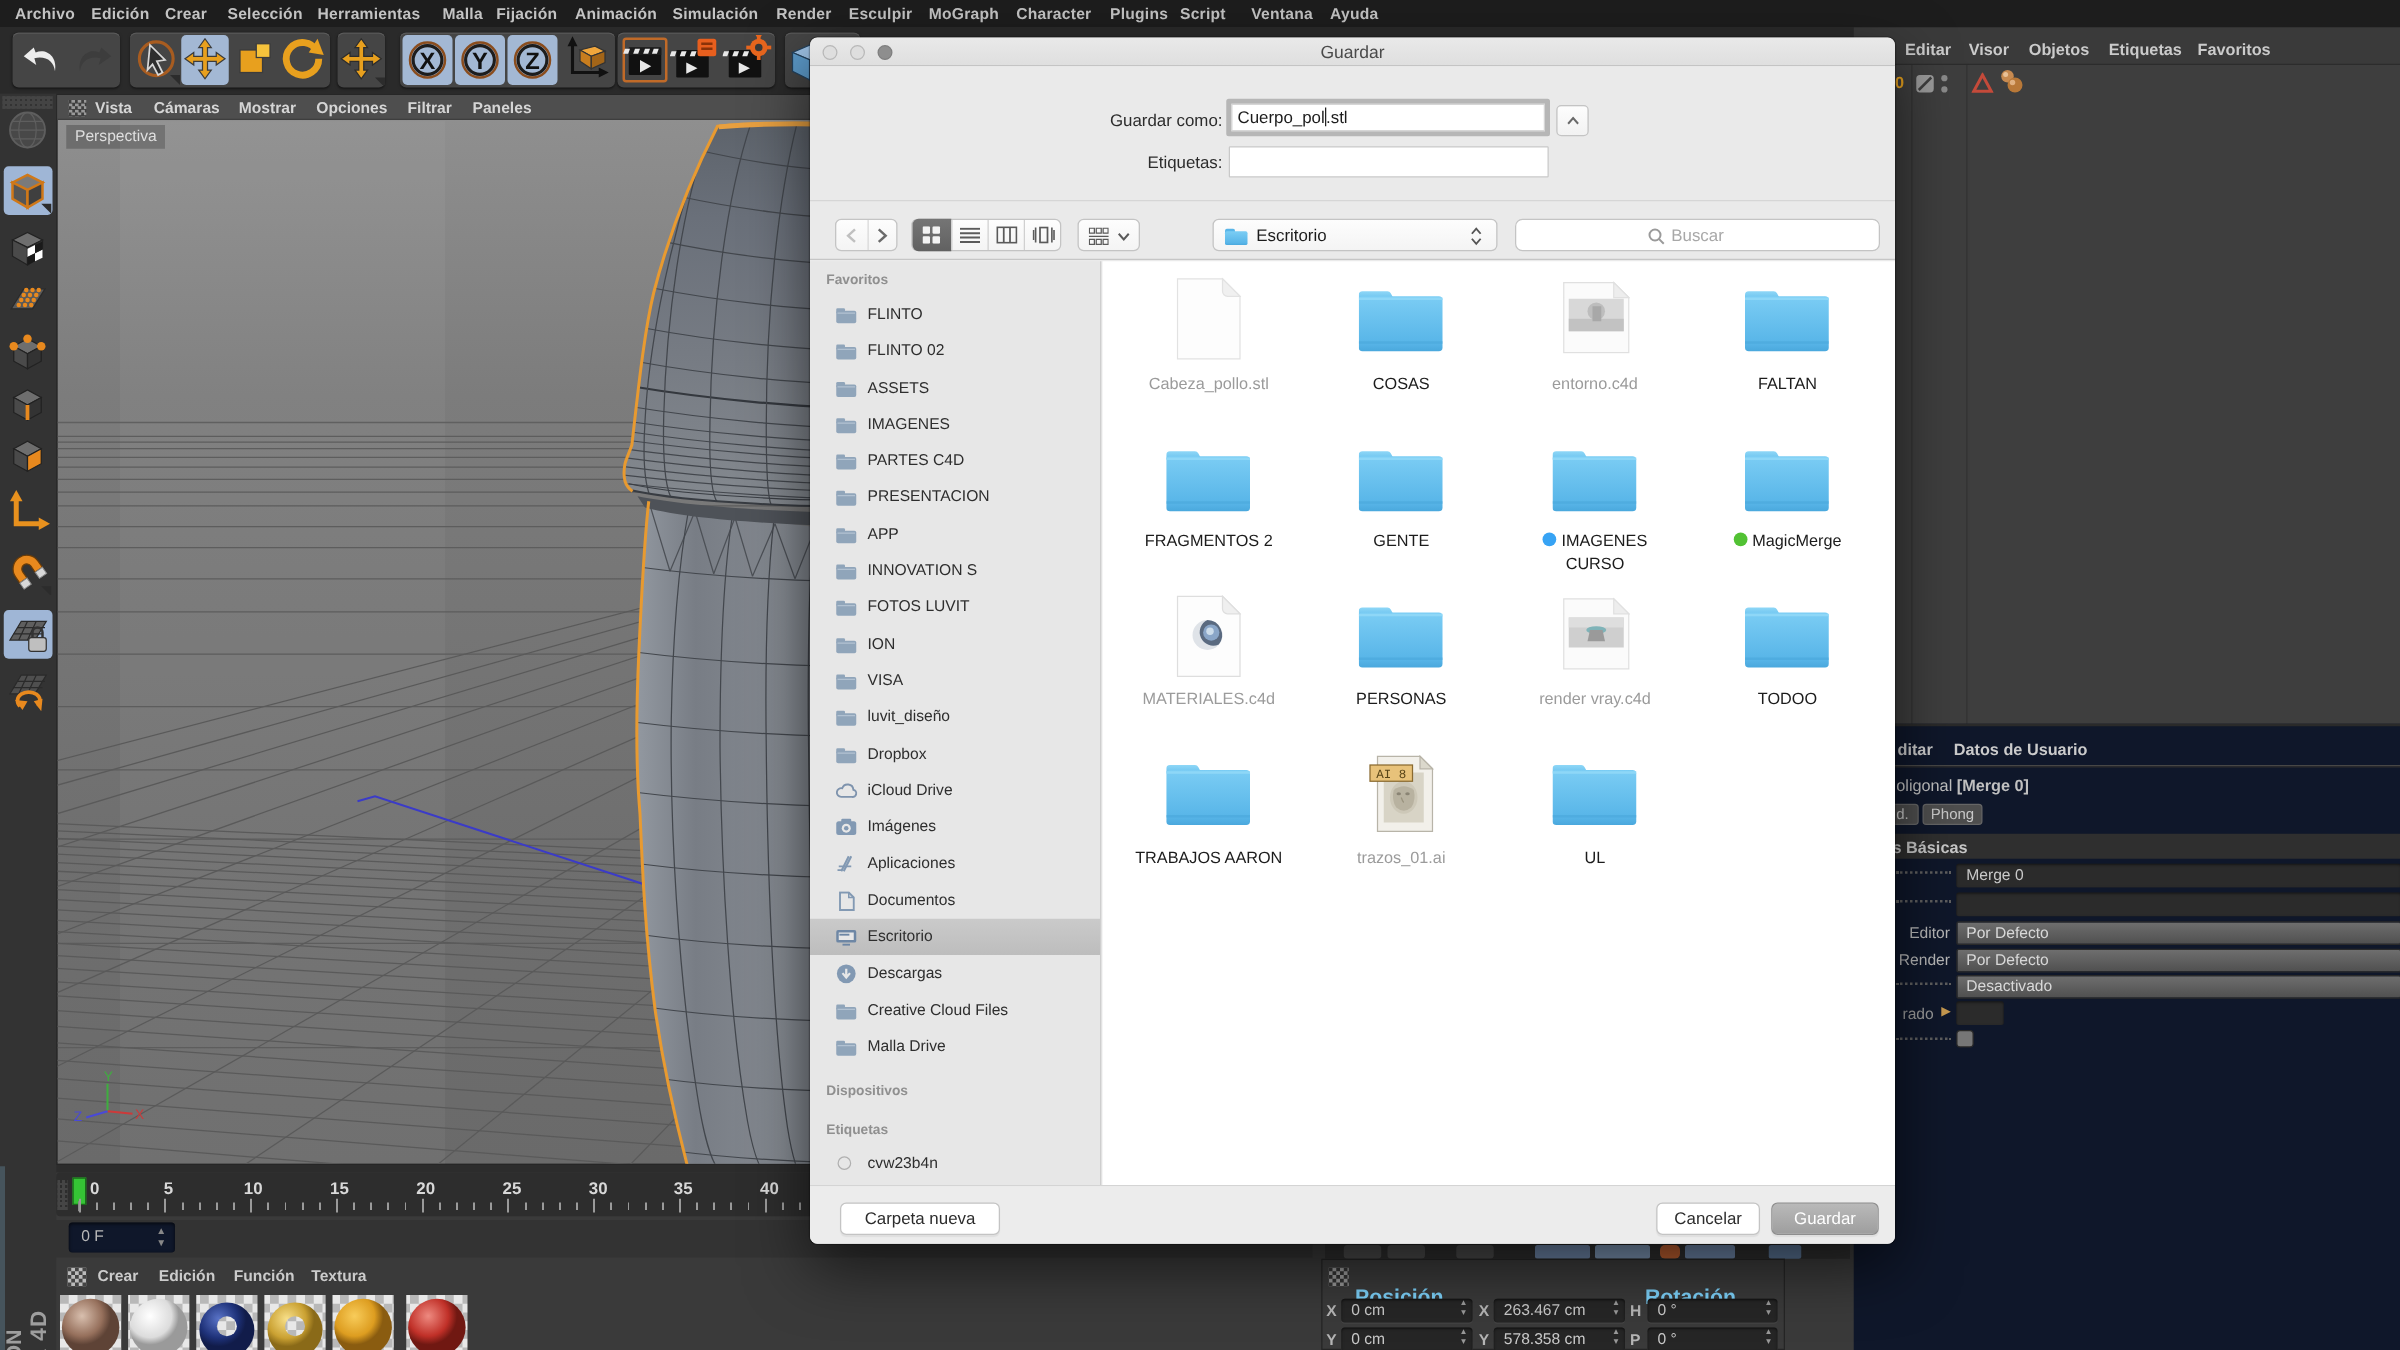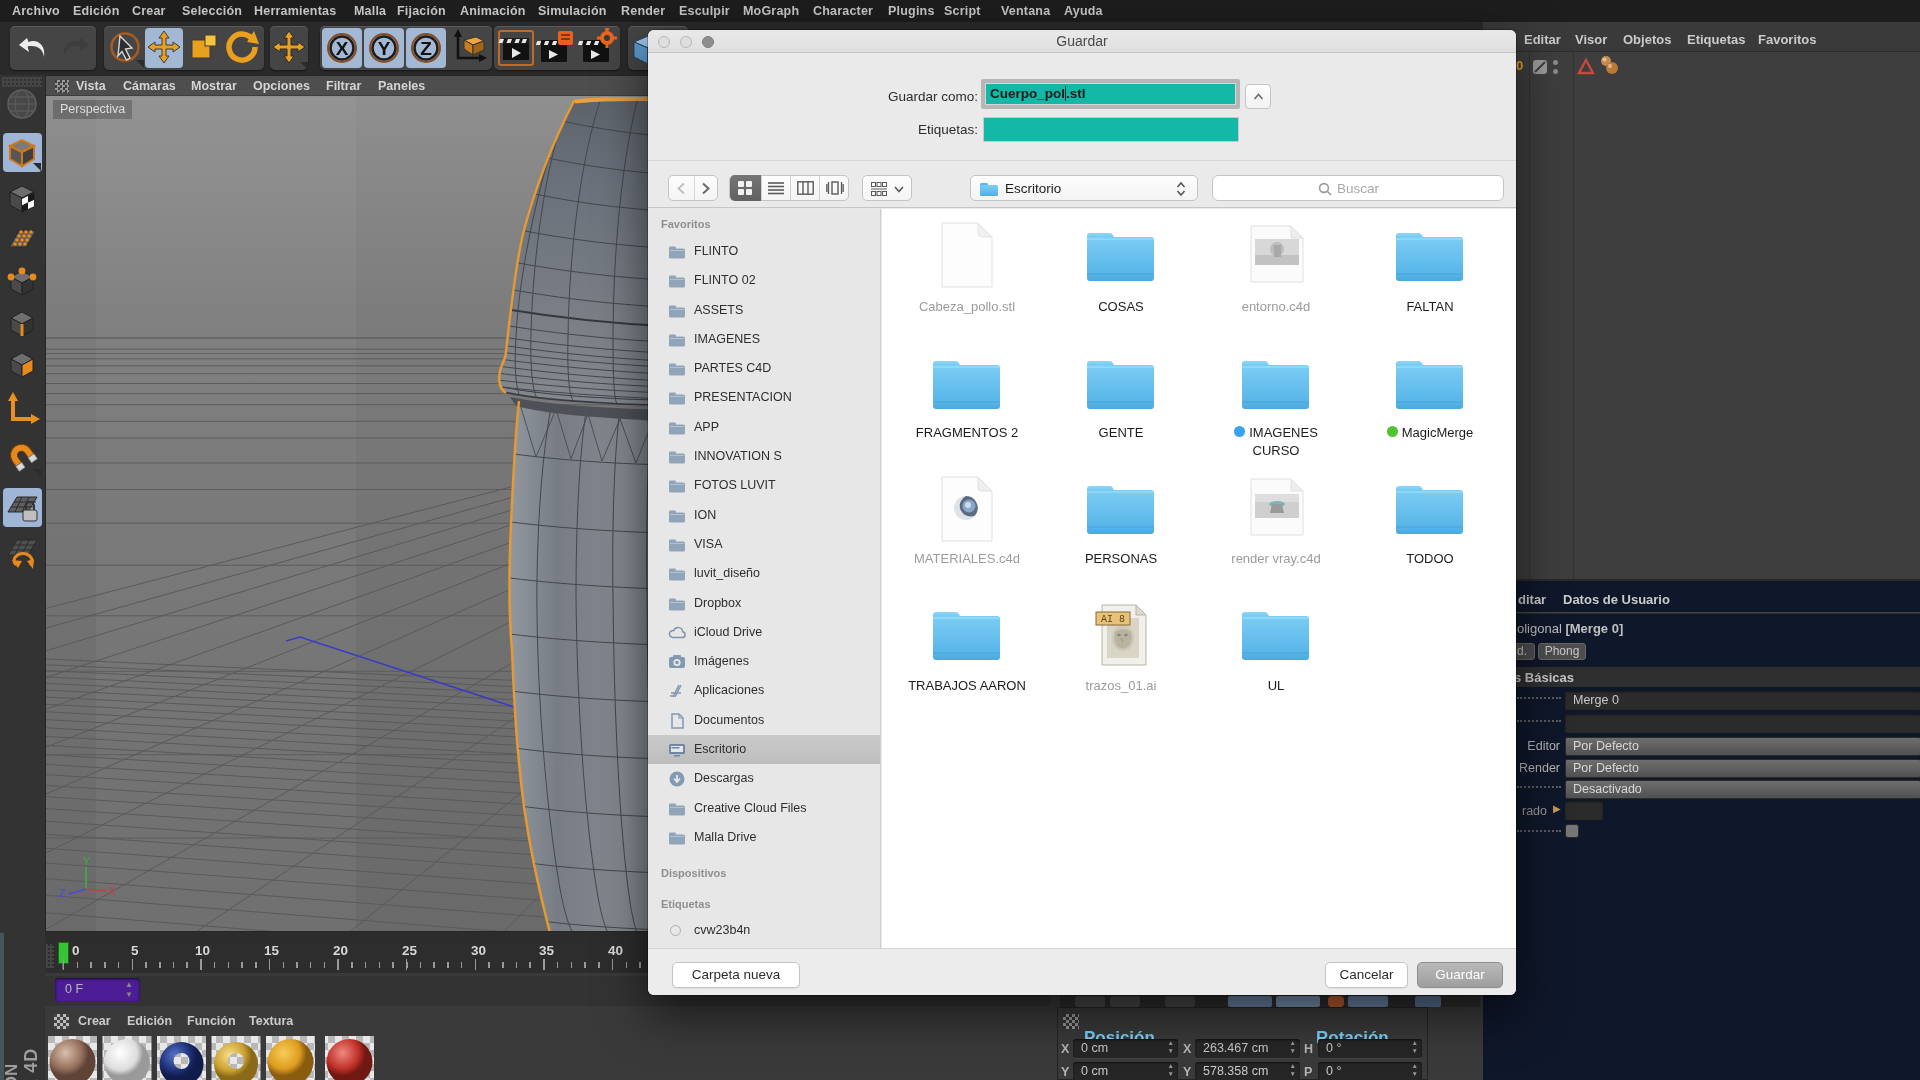--- a/index.html
+++ b/index.html
@@ -34,21 +34,21 @@
   #rightpanel { position:absolute; left:1483px; top:22px; width:437px; height:984px; background:#3a3a3a; }
   .rmenu { position:absolute; font-size:13px; font-weight:700; color:#cbcbcb; }
 
   
   #dialog { position:absolute; left:648px; top:30px; width:868px; height:965px; border-radius:6px;
             box-shadow:0 18px 50px rgba(0,0,0,.6), 0 0 0 1px rgba(0,0,0,.25); background:#eaeaea; }
   #dtitle { position:absolute; left:0; top:0; width:100%; height:23px; background:linear-gradient(#e9e9e9,#dfdfdf); border-bottom:1px solid #c4c4c4; border-radius:6px 6px 0 0; }
   #dtitle .tl { position:absolute; top:6px; width:12px; height:12px; border-radius:50%; }
   #dtitle .cap { position:absolute; top:3px; width:100%; text-align:center; font-size:14px; color:#4a4a4a; }
   .dlabel { position:absolute; font-size:13.5px; color:#2c2c2c; text-align:right; }
-  .dfield { position:absolute; background:#14b8a6; border:1px solid #c9c9c9; border-radius:1px;font-weight:bold; }
+  .dfield { position:absolute; background:#ffffff; border:1px solid #c9c9c9; border-radius:1px; }
   #dtoolbar { position:absolute; left:0; top:130px; width:100%; height:48px; border-top:1px solid #d6d6d6; border-bottom:1px solid #c6c6c6; }
   #dsidebar { position:absolute; left:0; top:179px; width:233px; height:739px; background:#e7e7e7; border-right:1px solid #cecece; }
   .sbitem { position:absolute; left:24px; font-size:12.5px; color:#2e2e2e; white-space:nowrap; }
   .sbhdr { position:absolute; left:13px; font-size:11px; font-weight:700; color:#8f8f8f; }
   .sbfold, .sbicon { position:absolute; left:20px; width:18px; height:16px; }
   #dfiles { position:absolute; left:234px; top:179px; width:634px; height:739px; background:#ffffff; }
   .ficon { position:absolute; }
   .flabel { position:absolute; width:150px; text-align:center; font-size:13px; color:#1c1c1c; line-height:18px; }
   .fgrey { color:#9b9b9b; }
   #dbottom { position:absolute; left:0; top:918px; width:100%; height:47px; background:#ececec; border-top:1px solid #d4d4d4; border-radius:0 0 6px 6px; }
@@ -640,21 +640,21 @@
           <text x="975" y="17">70</text>
       </g>
       <g stroke="#8a8a8a" stroke-width="1.2">
         <line x1="18" y1="23" x2="18" y2="31"></line>
       </g>
     </svg>
     <div class="abs" style="left:18px;top:24px;width:975px;height:6px;background:repeating-linear-gradient(90deg,#9a9a9a 0 1.5px,transparent 1.5px 13.72px);"></div>
     <div class="abs" style="left:18px;top:21px;width:975px;height:11px;background:repeating-linear-gradient(90deg,#9a9a9a 0 1.5px,transparent 1.5px 68.6px);"></div>
   </div>
   <div id="pslider">
-    <div class="abs" style="left:10px;top:2px;width:85px;height:24px;background:#4c1d95;border-radius:3px;box-shadow:inset 0 1px 3px rgba(0,0,0,.7)">
+    <div class="abs" style="left:10px;top:2px;width:85px;height:24px;background:#0f172a;border-radius:3px;box-shadow:inset 0 1px 3px rgba(0,0,0,.7)">
       <span class="abs" style="left:10px;top:4px;color:#b8b8b8;font-size:12.5px;">0 F</span>
       <span class="abs" style="left:70px;top:2px;color:#888;font-size:8px;">▲</span>
       <span class="abs" style="left:70px;top:12px;color:#888;font-size:8px;">▼</span>
     </div>
   </div>
   <div id="mats">
     <div class="abs" style="left:9px;top:6px;width:15px;height:15px;background:repeating-conic-gradient(#bbb 0 25%, #444 0 50%) 0 0/6px 6px;"></div>
     <span class="abs" style="left:33px;top:6px;font-size:12.5px;font-weight:700;color:#cbcbcb;">Crear</span>
     <span class="abs" style="left:82px;top:6px;font-size:12.5px;font-weight:700;color:#cbcbcb;">Edición</span>
     <span class="abs" style="left:142px;top:6px;font-size:12.5px;font-weight:700;color:#cbcbcb;">Función</span>

